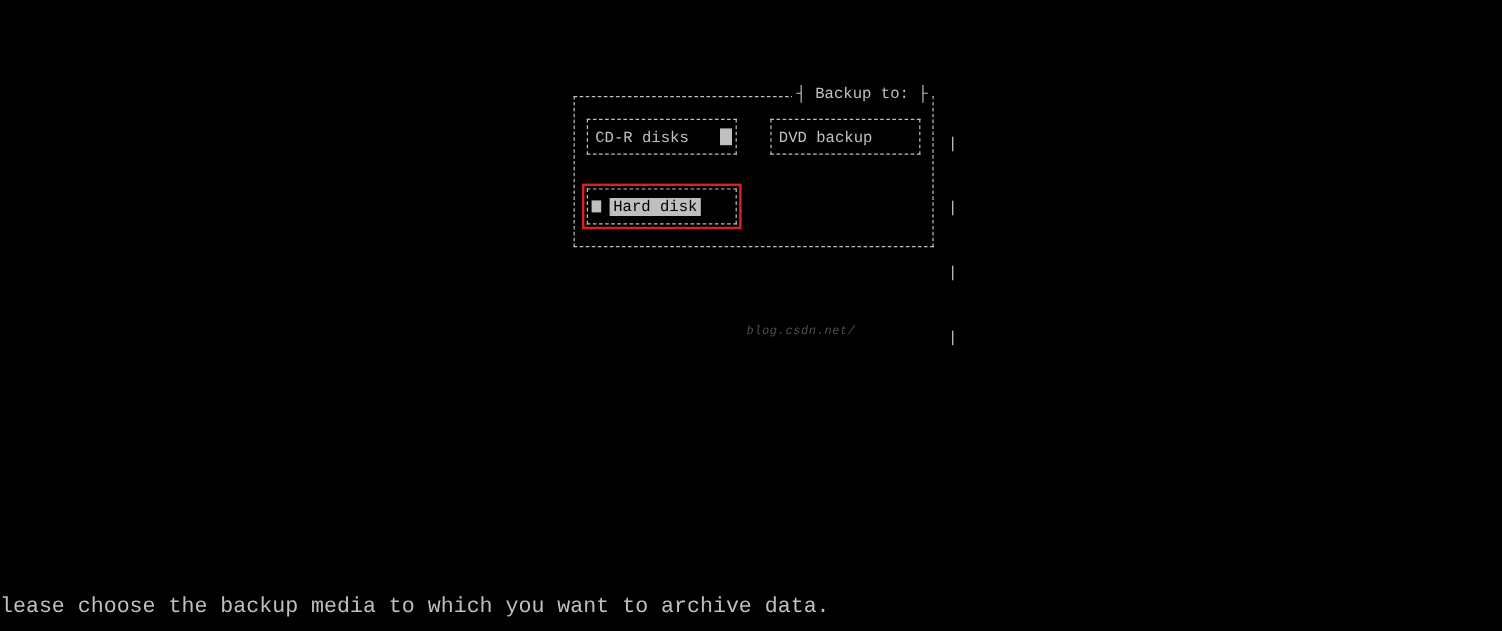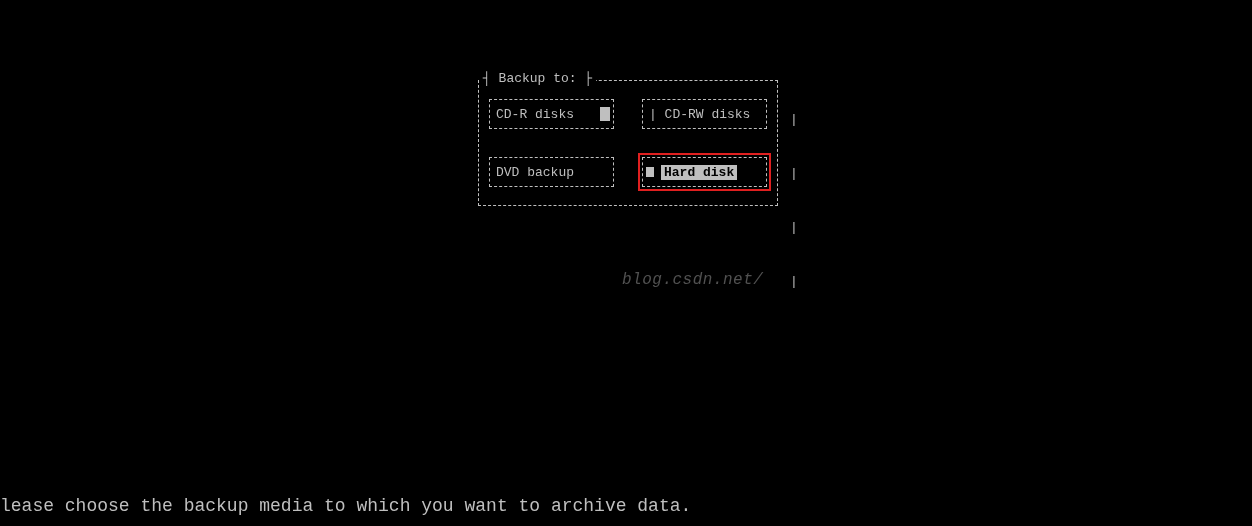--- a/index.html
+++ b/index.html
@@ -23,21 +23,21 @@
       top: 80px;
       width: 300px;
       border: 1px dashed #bfbfbf;
       padding: 18px 10px 18px 10px;
     }
     .dialog-title-wrap {
       position: absolute;
       top: -10px;
       left: 0;
       right: 0;
-      text-align: left;
+      text-align: right;
     }
     .dialog-title {
       display: inline-block;
       background: #000;
       padding: 0 4px;
       color: #bfbfbf;
     }
     .dialog-title::before { content: "\2524\00a0"; }
     .dialog-title::after  { content: "\00a0\251c"; }
     .grid {
@@ -60,21 +60,20 @@
       white-space: nowrap;
     }
     .cell.variant-r .label::before {
       content: "| ";
       color: #bfbfbf;
     }
     .cell.selected {
       outline: 2px solid #e02020;
       outline-offset: 2px;
       z-index: 5;
-      font-weight: bold;
     }
     .cell.selected .label {
       background: #bfbfbf;
       color: #000;
       padding: 0 3px;
     }
     .cell.selected::before {
       content: "";
       position: absolute;
       left: 3px;
@@ -110,41 +109,38 @@
       bottom: 10px;
       color: #bfbfbf;
       white-space: nowrap;
       font-size: 18px;
     }
     .watermark {
       position: absolute;
       left: 622px;
       top: 271px;
       color: #515151;
-      font-size: 16px;
+      font-size: 10px;
       letter-spacing: 0.5px;
       pointer-events: none;
       z-index: 1;
       font-style: italic;
     }
   </style>
 </head>
 <body>
 
 <div class="dialog-outer">
   <div class="dialog-title-wrap">
     <span class="dialog-title">Backup to:</span>
   </div>
   <div class="grid">
 
     <div class="cell cursor-block">
       <span class="label">CD-R disks</span>
-    </div>
-    <div class="cell variant-r">
-      <span class="label">CD-RW disks</span>
     </div>
 
     <div class="cell">
       <span class="label">DVD backup</span>
     </div>
 
 
     <div class="cell selected">
       <span class="label">Hard disk</span>
     </div>

